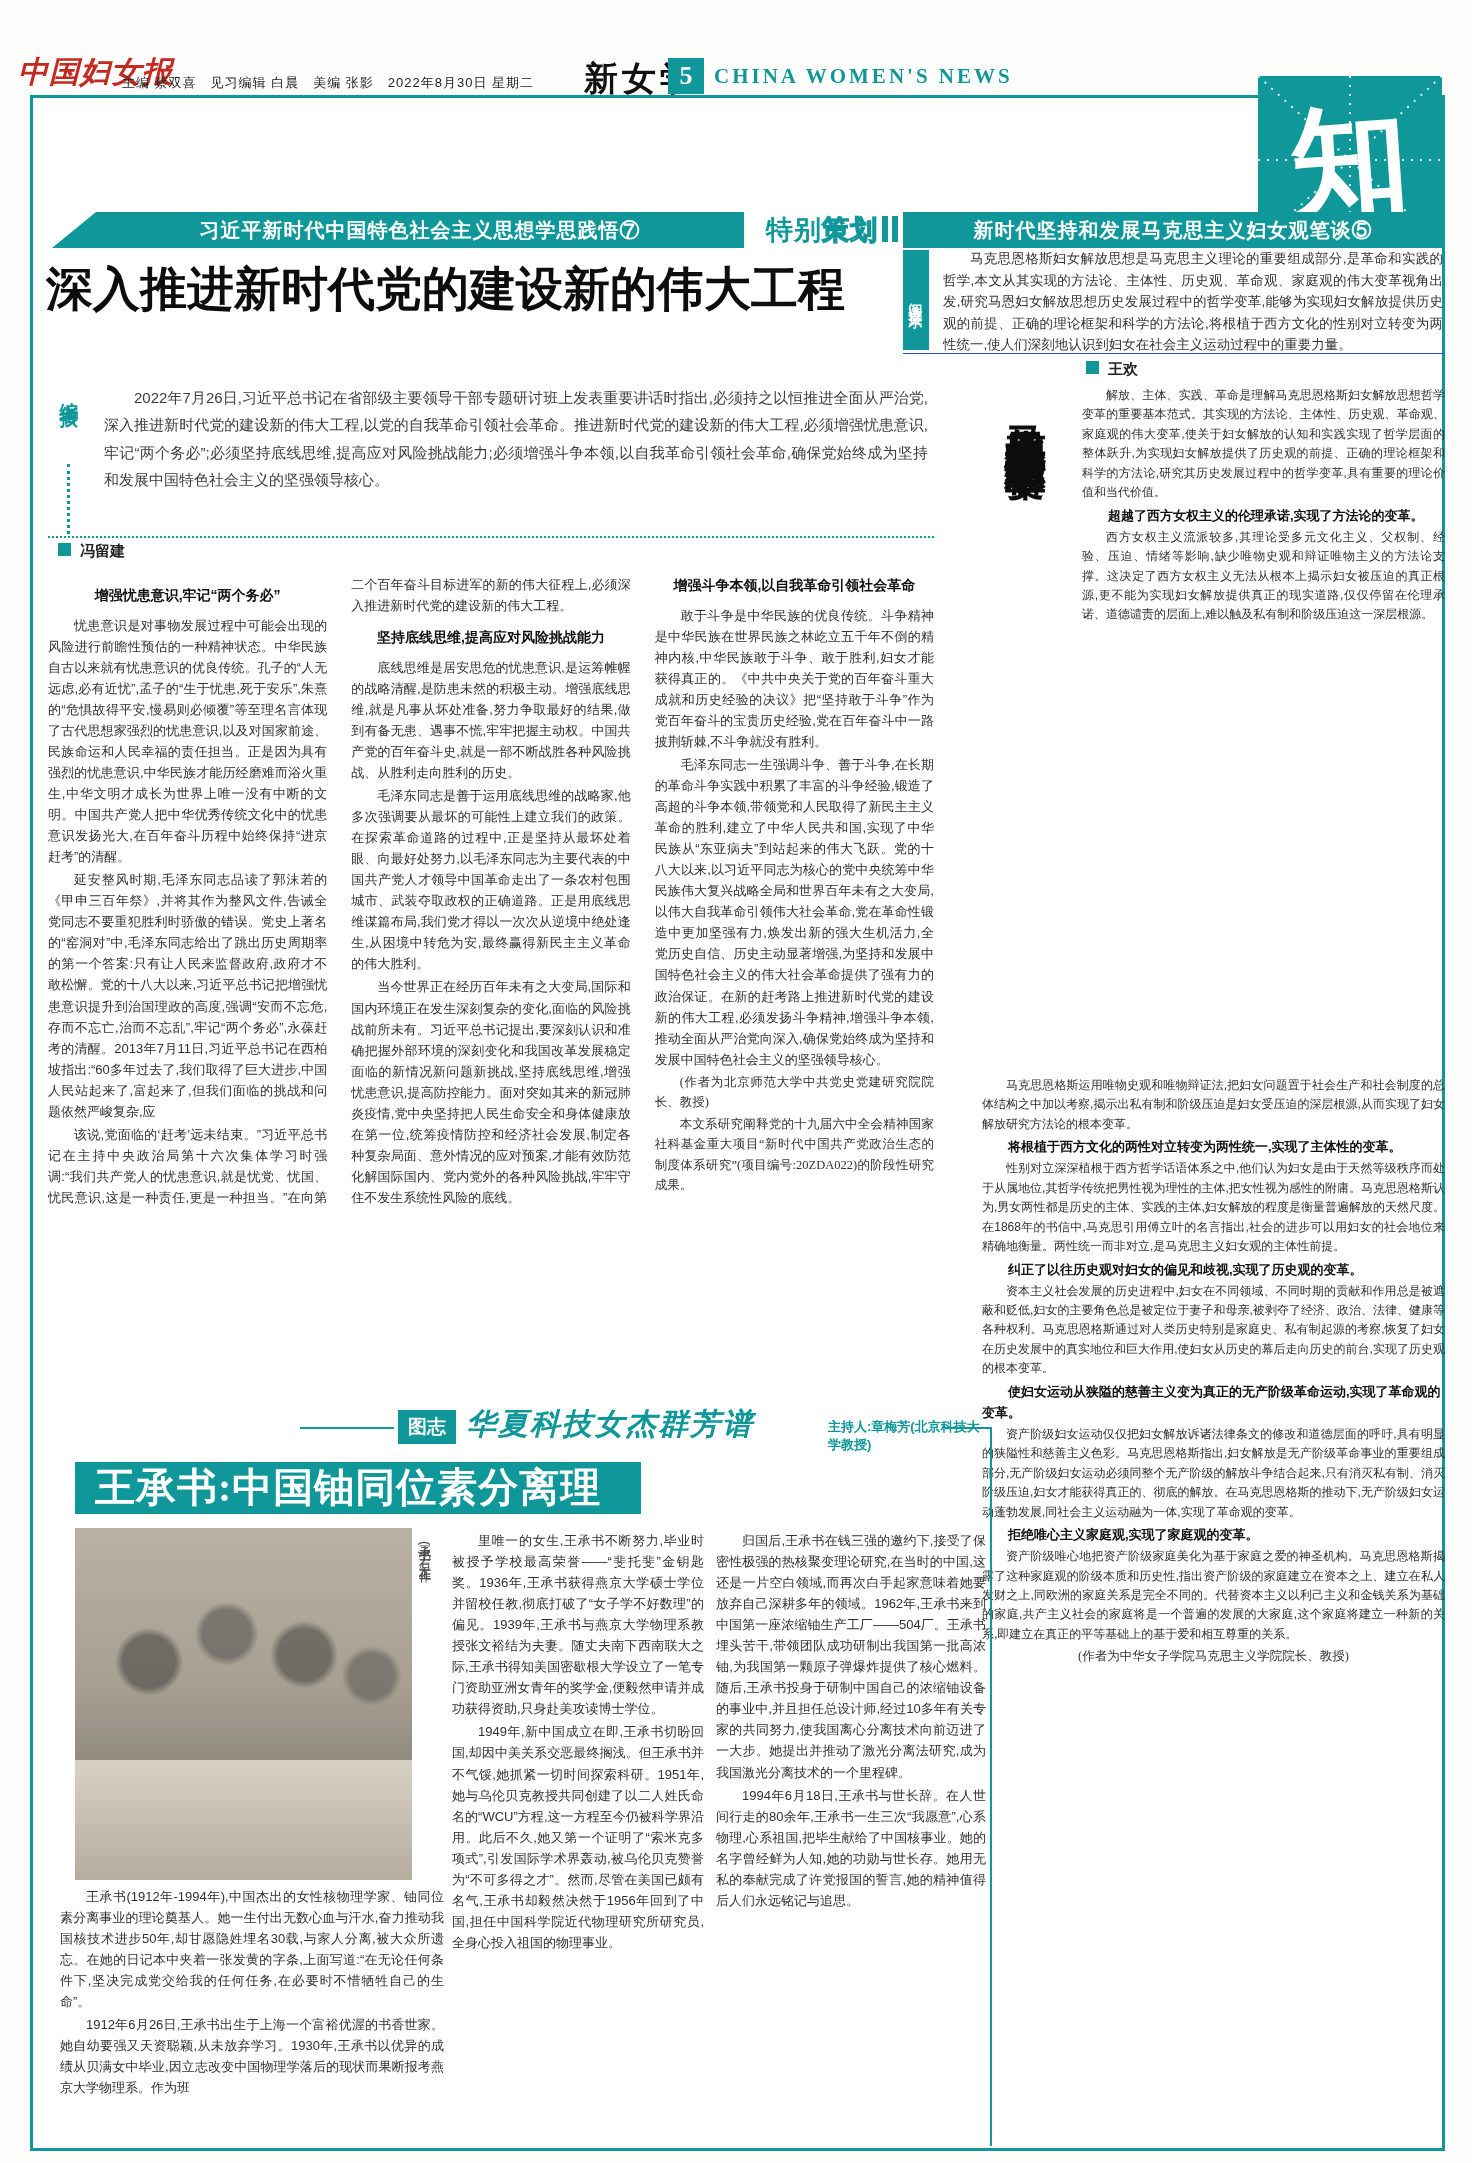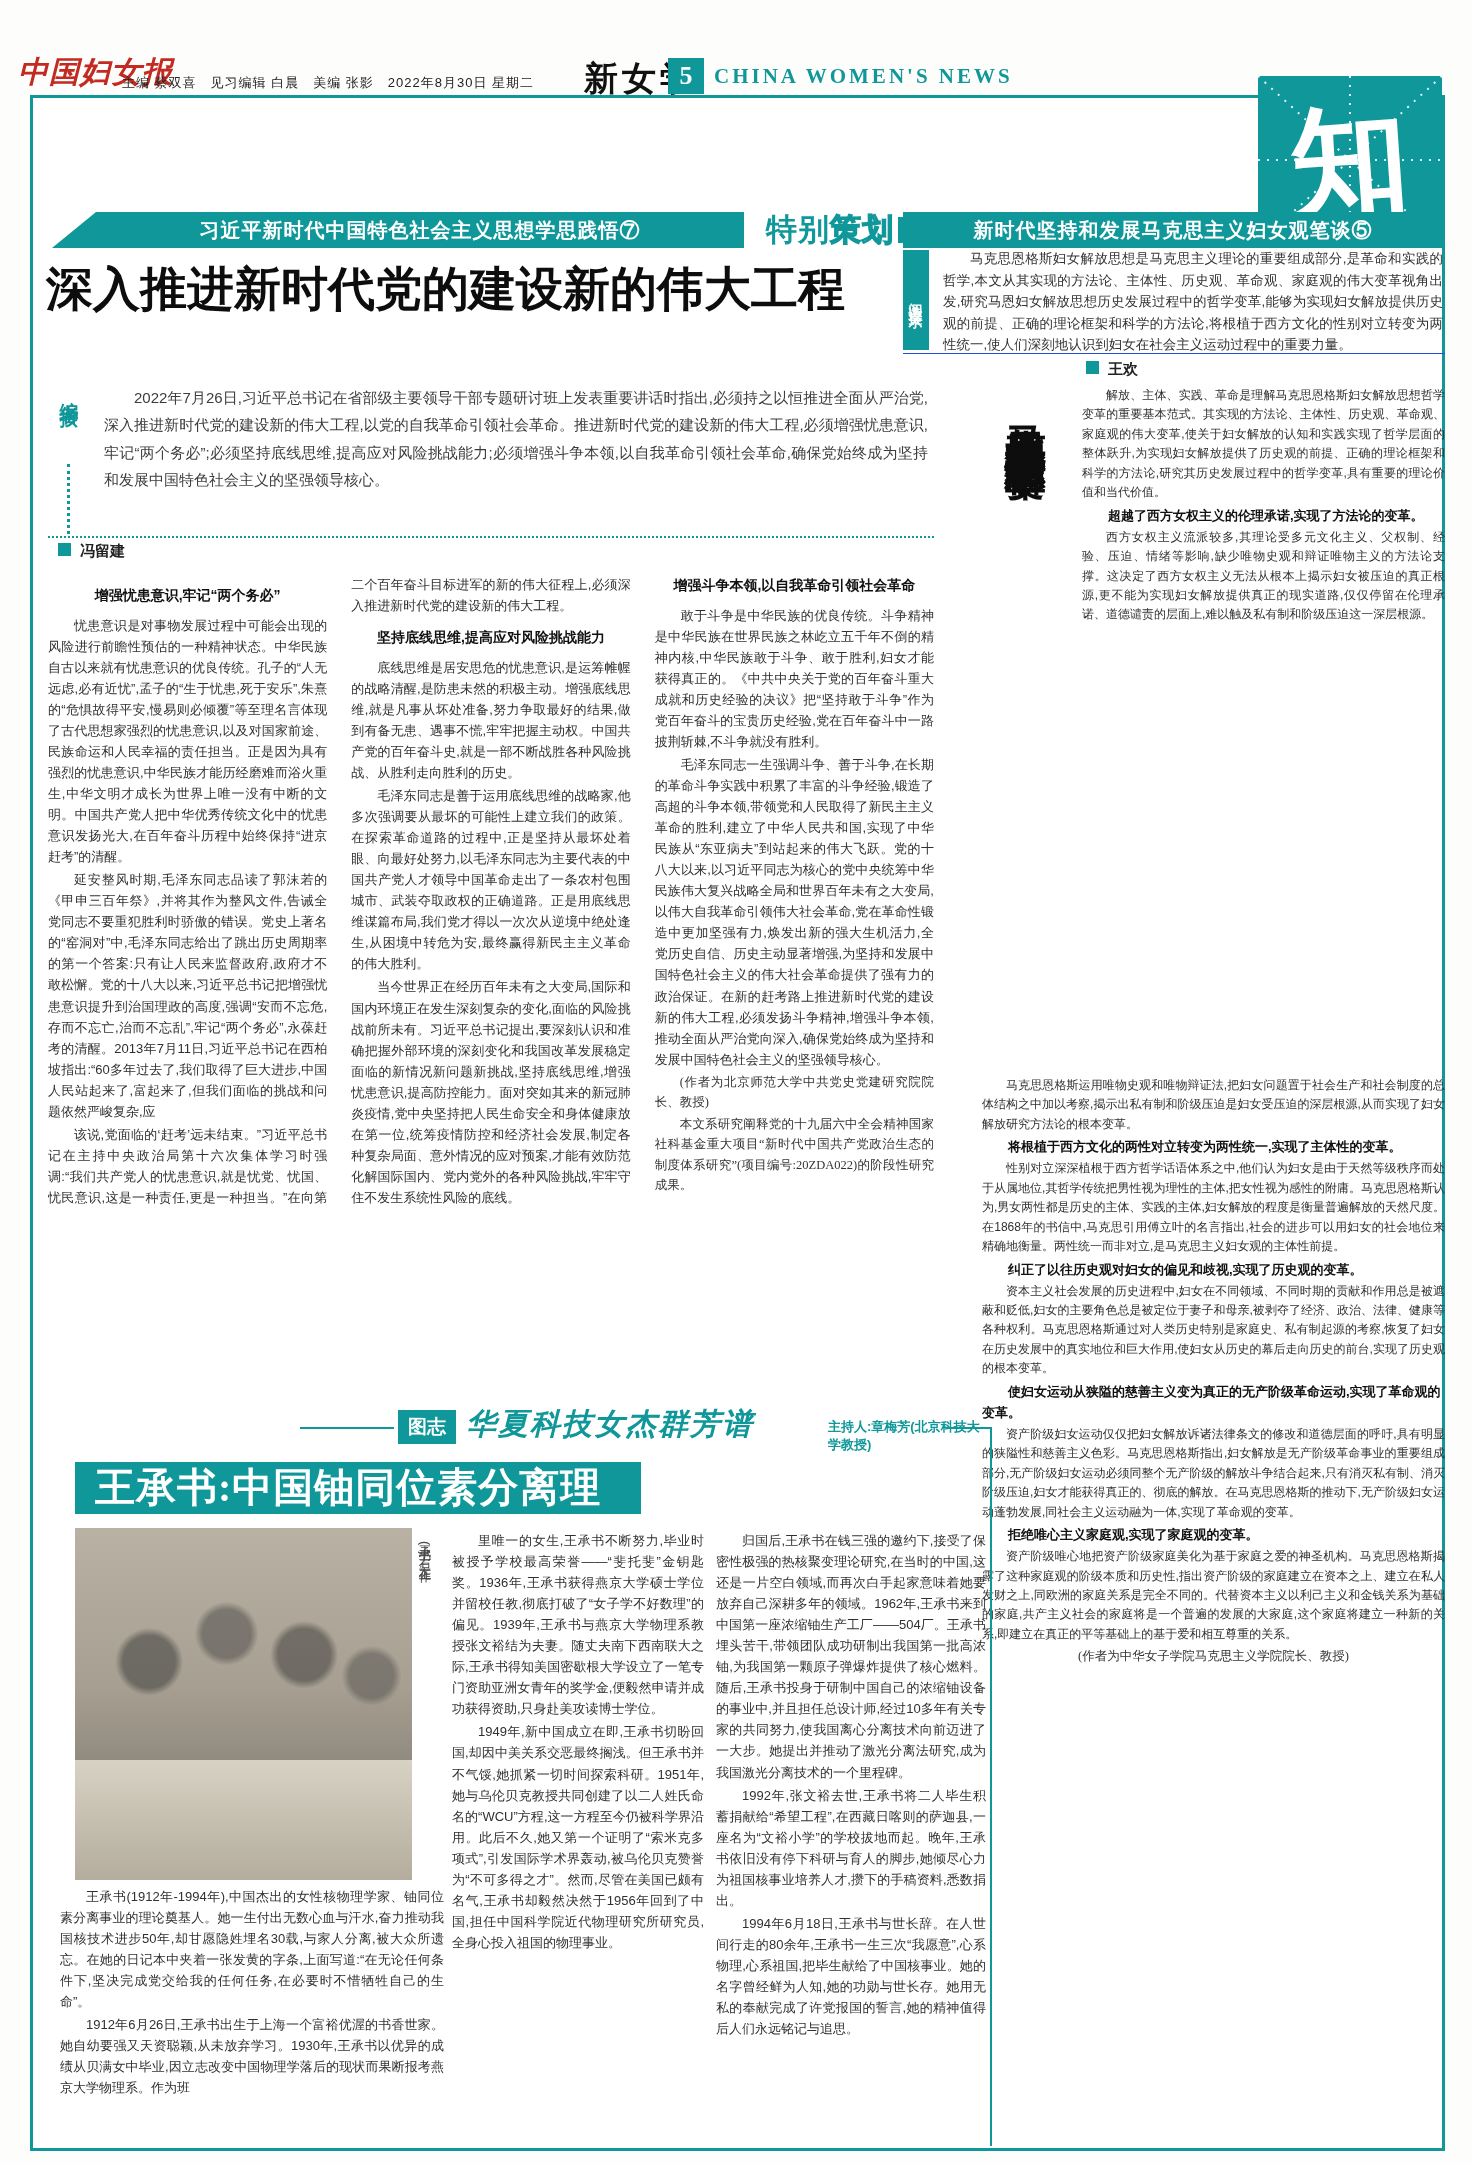--- a/index.html
+++ b/index.html
@@ -31,21 +31,21 @@
   #zhi-char { position:absolute; left:0; top:6px; width:184px; text-align:center;
           font-family:"Liberation Serif",serif; font-weight:900; font-size:118px; color:#fff;
           transform:rotate(-4deg); }
 
   
   .banner { position:absolute; height:36px; background:#0f9799; color:#fff; font-weight:700;
           font-size:20px; line-height:36px; text-align:center; letter-spacing:1px; }
   #banner1 { left:96px; top:212px; width:648px; }
   #banner1-slant { left:52px; top:212px; width:0; height:0;
           border-bottom:36px solid #0f9799; border-left:44px solid transparent; }
-  #special { left:766px; top:212px; height:36px; line-height:36px; font-size:31px; font-weight:900;
+  #special { left:766px; top:212px; height:36px; line-height:36px; font-size:27px; font-weight:900;
           color:#0f9799; letter-spacing:1px; white-space:nowrap; }
   #special .outline { color:#ffffff; -webkit-text-stroke:1.3px #0f9799; text-shadow:0 0 1px #0f9799; }
   #special .bars { display:inline-block; width:6px; height:26px; background:#0f9799; margin-left:4px; vertical-align:-3px; }
   #banner2 { left:903px; top:212px; width:540px; }
 
   
   #main-headline { left:46px; top:258px; width:860px; font-family:"Liberation Serif",serif;
           font-weight:900; font-size:47px; color:#0d0d0d; letter-spacing:0px; white-space:nowrap; }
   #editor-note { left:48px; top:382px; width:886px; height:156px; border-bottom:2px dotted #0f9799; }
   #editor-label { position:absolute; left:10px; top:4px; width:24px; writing-mode:vertical-rl;
@@ -229,17 +229,16 @@
       <p class="k-p">1912年6月26日,王承书出生于上海一个富裕优渥的书香世家。她自幼要强又天资聪颖,从未放弃学习。1930年,王承书以优异的成绩从贝满女中毕业,因立志改变中国物理学落后的现状而果断报考燕京大学物理系。作为班</p>
     </div>
   <div class="abs tz-col" id="tz-cola">
 
   <p class="k-p">里唯一的女生,王承书不断努力,毕业时被授予学校最高荣誉——“斐托斐”金钥匙奖。1936年,王承书获得燕京大学硕士学位并留校任教,彻底打破了“女子学不好数理”的偏见。1939年,王承书与燕京大学物理系教授张文裕结为夫妻。随丈夫南下西南联大之际,王承书得知美国密歇根大学设立了一笔专门资助亚洲女青年的奖学金,便毅然申请并成功获得资助,只身赴美攻读博士学位。</p>
       <p class="k-p">1949年,新中国成立在即,王承书切盼回国,却因中美关系交恶最终搁浅。但王承书并不气馁,她抓紧一切时间探索科研。1951年,她与乌伦贝克教授共同创建了以二人姓氏命名的“WCU”方程,这一方程至今仍被科学界沿用。此后不久,她又第一个证明了“索米克多项式”,引发国际学术界轰动,被乌伦贝克赞誉为“不可多得之才”。然而,尽管在美国已颇有名气,王承书却毅然决然于1956年回到了中国,担任中国科学院近代物理研究所研究员,全身心投入祖国的物理事业。</p>
     </div>
   <div class="abs tz-col" id="tz-colb">
 
   <p class="k-p">归国后,王承书在钱三强的邀约下,接受了保密性极强的热核聚变理论研究,在当时的中国,这还是一片空白领域,而再次白手起家意味着她要放弃自己深耕多年的领域。1962年,王承书来到中国第一座浓缩铀生产工厂——504厂。王承书埋头苦干,带领团队成功研制出我国第一批高浓铀,为我国第一颗原子弹爆炸提供了核心燃料。随后,王承书投身于研制中国自己的浓缩铀设备的事业中,并且担任总设计师,经过10多年有关专家的共同努力,使我国离心分离技术向前迈进了一大步。她提出并推动了激光分离法研究,成为我国激光分离技术的一个里程碑。</p>
-      <p class="k-p">1992年,张文裕去世,王承书将二人毕生积蓄捐献给“希望工程”,在西藏日喀则的萨迦县,一座名为“文裕小学”的学校拔地而起。晚年,王承书依旧没有停下科研与育人的脚步,她倾尽心力为祖国核事业培养人才,攒下的手稿资料,悉数捐出。</p>
       <p class="k-p">1994年6月18日,王承书与世长辞。在人世间行走的80余年,王承书一生三次“我愿意”,心系物理,心系祖国,把毕生献给了中国核事业。她的名字曾经鲜为人知,她的功勋与世长存。她用无私的奉献完成了许党报国的誓言,她的精神值得后人们永远铭记与追思。</p>
     </div>
 
 </div>
 
 </body></html>

